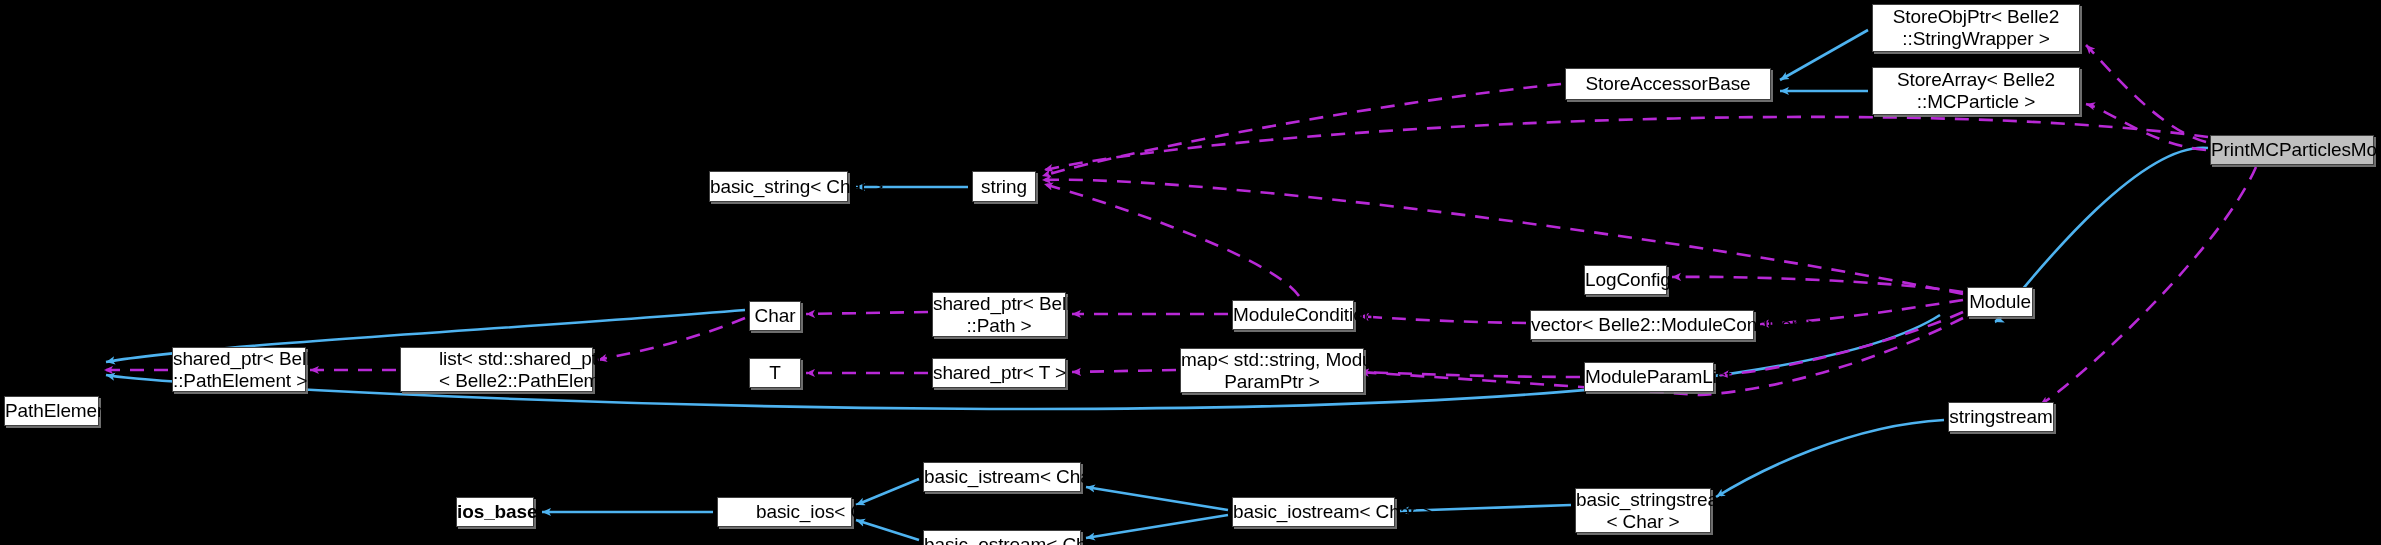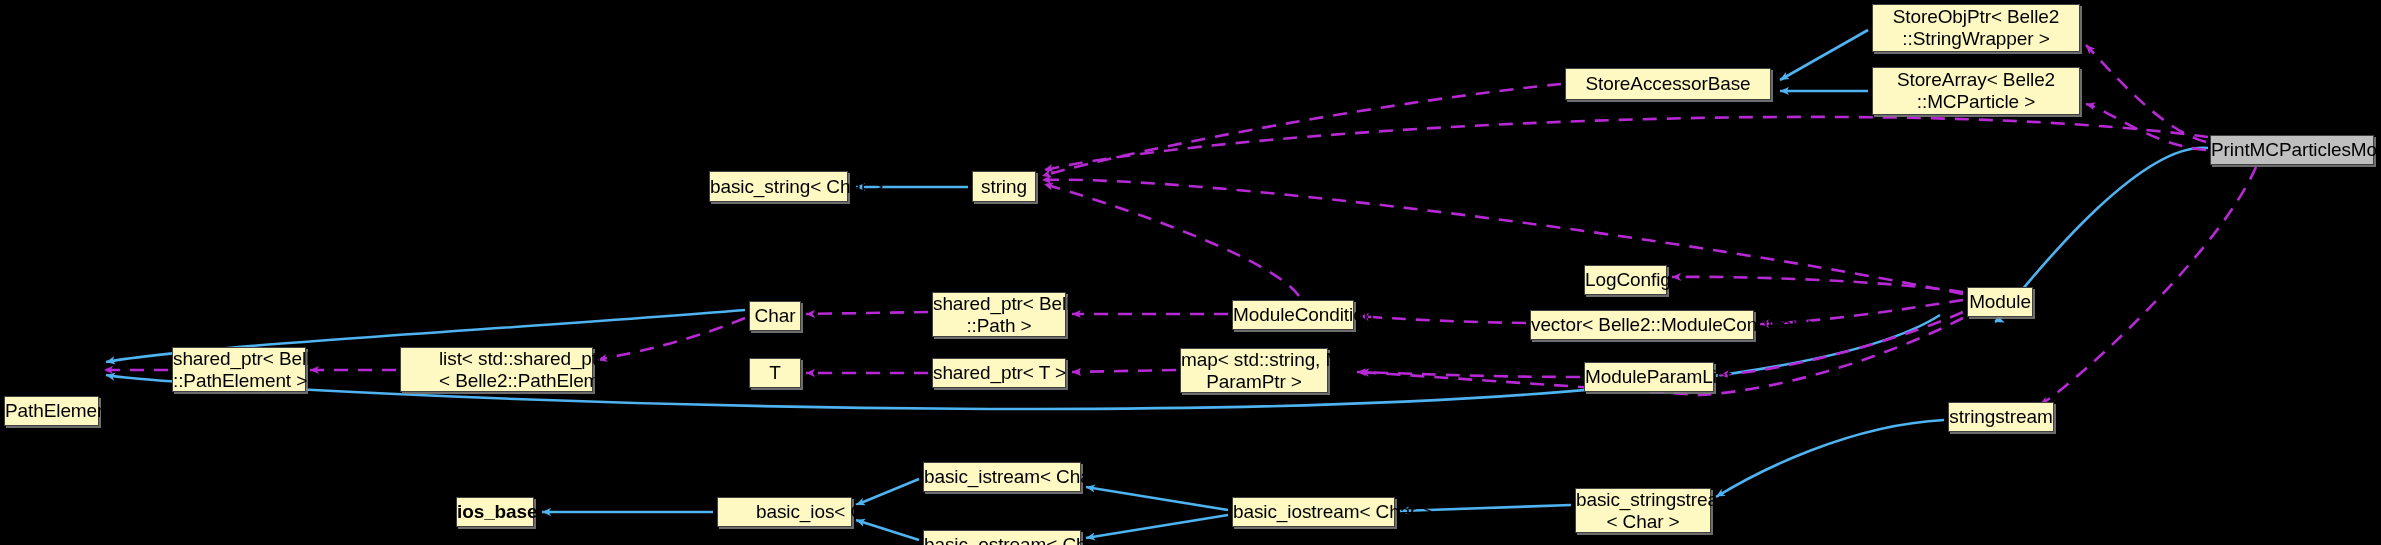--- a/index.html
+++ b/index.html
@@ -19,21 +19,21 @@
     position: absolute;
     left: 0;
     top: 0;
     width: 2381px;
     height: 545px;
     pointer-events: none;
   }
   .node {
     position: absolute;
     box-sizing: border-box;
-    background: #fef9c3;
+    background: #ffffff;
     border: 1px solid #404040;
     box-shadow: 2px 2px 0 0 rgba(128,128,128,0.85);
     color: #000000;
     font-size: 19px;
     line-height: 22px;
     display: flex;
     align-items: center;
     justify-content: center;
     text-align: center;
     white-space: pre;
@@ -117,21 +117,21 @@
 ::Path &gt;</span></div>
     <div class="node" style="left: 1232px; top: 300px; width: 122px; height: 30px;"><span>ModuleCondition</span></div>
     <div class="node" style="left: 1530px; top: 310px; width: 224px; height: 30px;"><span>vector&lt; Belle2::ModuleCondition &gt;</span></div>
     <div class="node" style="left: 4px; top: 356px; width: 95px; height: 30px; margin-top: 40px;"><span>PathElement</span></div>
     <div class="node" style="left: 172px; top: 347px; width: 134px; height: 45px;"><span>shared_ptr&lt; Belle2
 ::PathElement &gt;</span></div>
     <div class="node" style="left: 400px; top: 347px; width: 193px; height: 45px; padding-left: 38px;"><span>list&lt; std::shared_ptr
 &lt; Belle2::PathElement &gt; &gt;</span></div>
     <div class="node" style="left: 749px; top: 358px; width: 52px; height: 30px;"><span>T</span></div>
     <div class="node" style="left: 932px; top: 358px; width: 134px; height: 30px;"><span>shared_ptr&lt; T &gt;</span></div>
-    <div class="node" style="left: 1180px; top: 348px; width: 148px; height: 45px;"><span>map&lt; std::string, Module
+    <div class="node" style="left: 1180px; top: 348px; width: 184px; height: 45px;"><span>map&lt; std::string, Module
 ParamPtr &gt;</span></div>
     <div class="node" style="left: 1584px; top: 362px; width: 130px; height: 30px;"><span>ModuleParamList</span></div>
     <div class="node" style="left: 1948px; top: 402px; width: 106px; height: 30px;"><span>stringstream</span></div>
     <div class="node" style="left: 456px; top: 497px; width: 78px; height: 30px; font-weight: bold;"><span>ios_base</span></div>
     <div class="node" style="left: 717px; top: 497px; width: 135px; height: 30px; padding-left: 38px;"><span>basic_ios&lt; Char &gt;</span></div>
     <div class="node" style="left: 923px; top: 462px; width: 158px; height: 30px;"><span>basic_istream&lt; Char &gt;</span></div>
     <div class="node" style="left: 923px; top: 530px; width: 158px; height: 30px;"><span>basic_ostream&lt; Char &gt;</span></div>
     <div class="node" style="left: 1232px; top: 497px; width: 163px; height: 30px;"><span>basic_iostream&lt; Char &gt;</span></div>
     <div class="node" style="left: 1575px; top: 488px; width: 136px; height: 45px;"><span>basic_stringstream
 &lt; Char &gt;</span></div>

